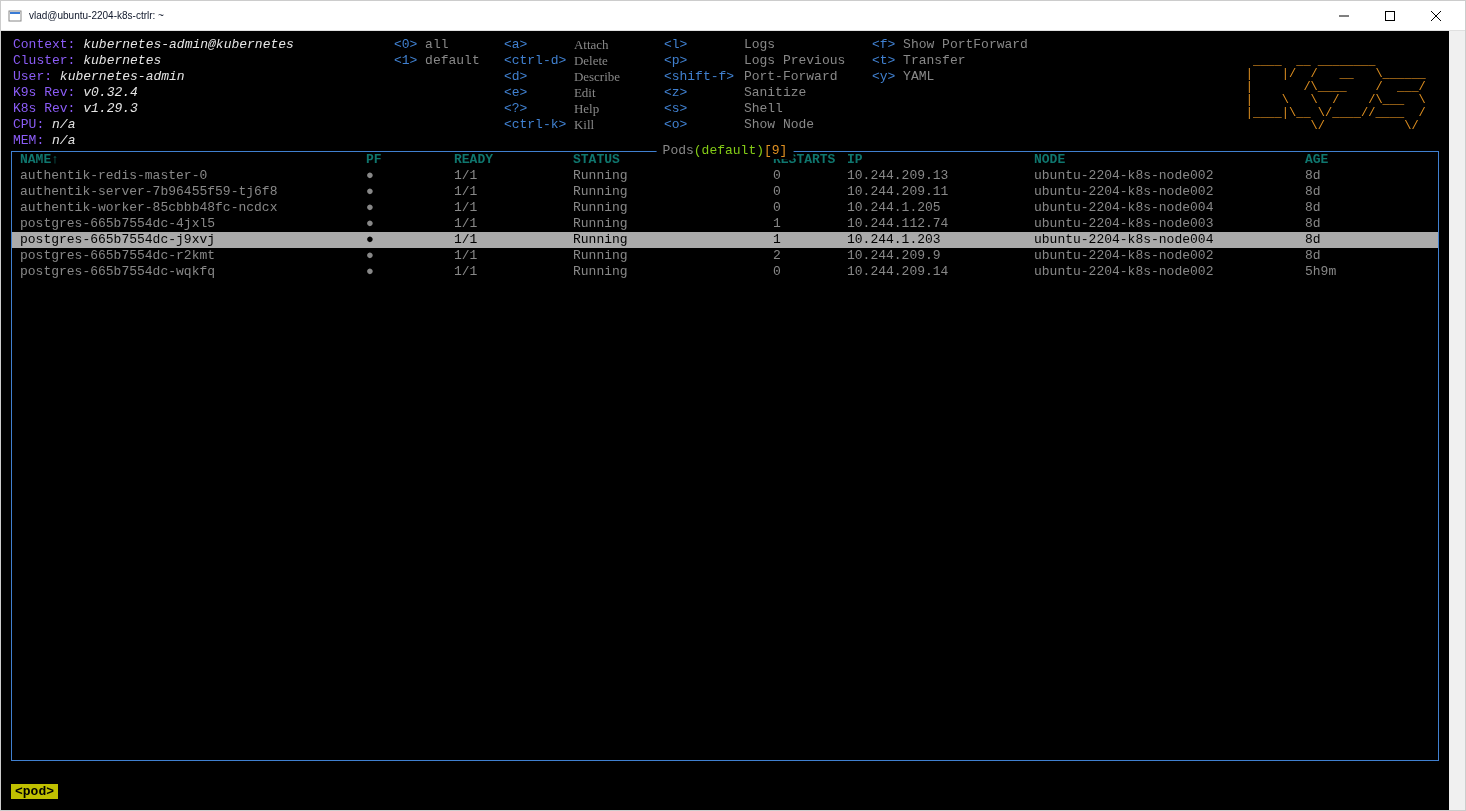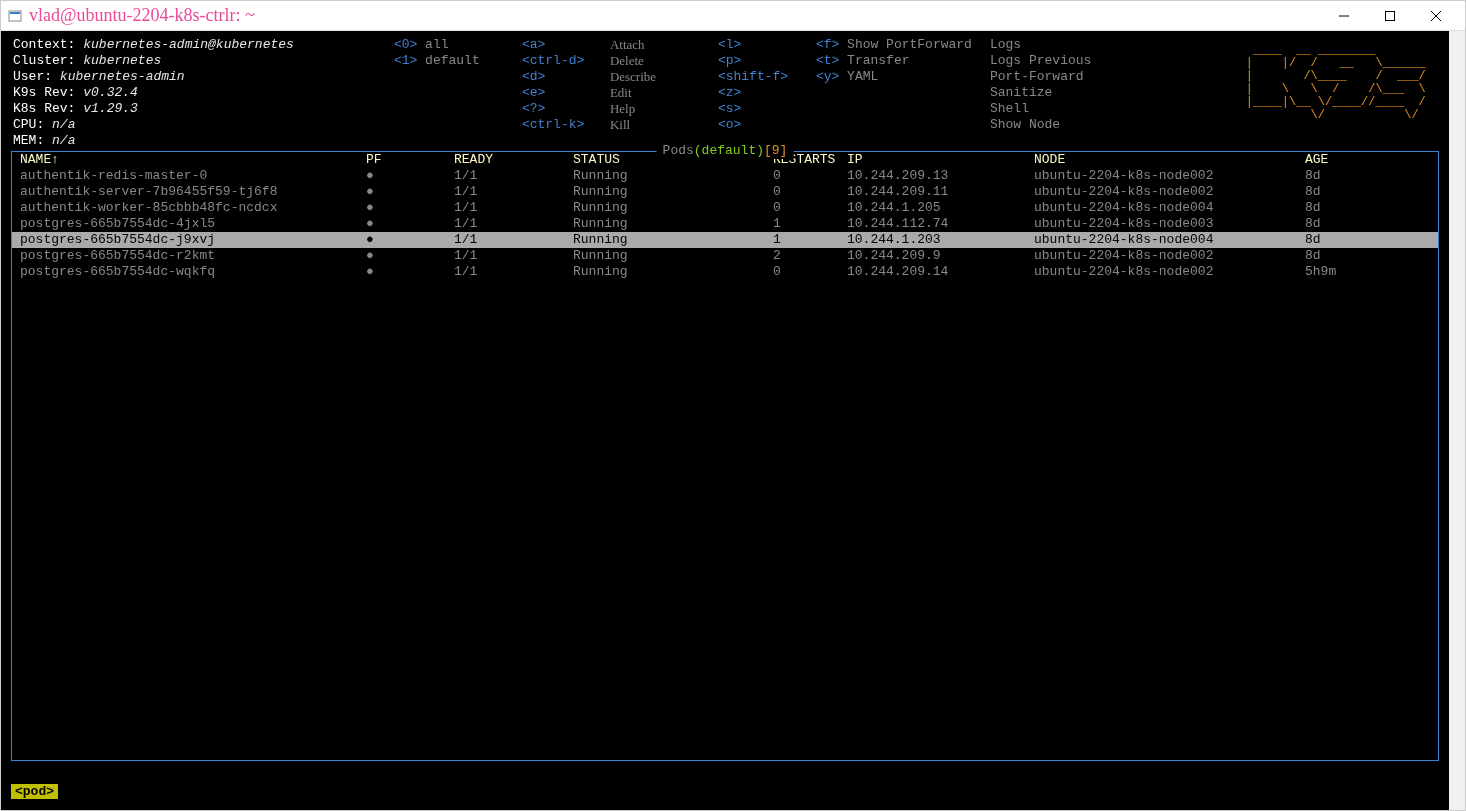--- a/index.html
+++ b/index.html
@@ -29,23 +29,23 @@
 .titlebar-icon {
   width: 16px;
   height: 16px;
   margin-right: 6px;
   display: flex;
   align-items: center;
   justify-content: center;
 }
 .titlebar-title {
   flex: 1;
-  font-family: Liberation Serif, serif;
-  font-size: 18px;
-  color: #ec4899;
+  font-family: Liberation Sans, sans-serif;
+  font-size: 10px;
+  color: #0f172a;
 }
 .titlebar-buttons {
   display: flex;
 }
 .titlebar-btn {
   width: 46px;
   height: 30px;
   display: flex;
   align-items: center;
   justify-content: center;
@@ -81,40 +81,39 @@
   display: flex;
   align-items: flex-start;
   padding: 2px 8px 0 8px;
 }
 .info-block {
   flex-shrink: 0;
 }
 .info-row {
   white-space: nowrap;
 }
-.orange { color: #ffffff; margin-top: 34px; }
+.orange { color: #8b5cf6; margin-top: 34px; }
 .white { color: #e5e5e5; font-style: italic; }
 .cmd-area {
   margin-left: 40px;
   display: flex;
-  gap: 18px;
 }
 .cmd-col {
   display: flex;
   flex-direction: column;
 }
 .cmd-row {
   white-space: nowrap;
 }
 .cmd-key { color: #4080d0; }
 .cmd-val { color: #888; }
 .logo {
   position: absolute;
   right: 12px;
-  top: 9px;
+  top: 20px;
   color: #e09020;
   font-size: 12px;
   line-height: 13px;
   white-space: pre;
   font-family: "Courier New", monospace;
 }
 .table-box {
   position: relative;
   border: 1px solid #4080d0;
   margin: 2px 6px 0 6px;
@@ -137,22 +136,22 @@
   border-collapse: collapse;
 }
 .table th, .table td {
   text-align: left;
   padding: 0 4px;
   white-space: nowrap;
   height: 16px;
   line-height: 16px;
 }
 .table th {
-  color: #fef9c3;
-  font-weight: normal;
+  color: #0f766e;
+  font-weight: bold;
 }
 .table td {
   color: #888;
 }
 .col-name { width: 350px; padding-left: 8px !important; }
 .col-pf { width: 88px; }
 .col-ready { width: 119px; }
 .col-status { width: 200px; }
 .col-restarts { width: 72px; text-align: center; }
 .col-ip { width: 189px; padding-left: 6px !important;}
@@ -242,32 +241,32 @@
               <div class="cmd-row"><span class="cmd-val">Kill</span></div>
             </div>
           <div class="cmd-col" id="cmd-col3" style="width:80px;">
               <div class="cmd-row"><span class="cmd-key">&lt;l&gt; </span><span class="cmd-val"></span></div>
               <div class="cmd-row"><span class="cmd-key">&lt;p&gt; </span><span class="cmd-val"></span></div>
               <div class="cmd-row"><span class="cmd-key">&lt;shift-f&gt; </span><span class="cmd-val"></span></div>
               <div class="cmd-row"><span class="cmd-key">&lt;z&gt; </span><span class="cmd-val"></span></div>
               <div class="cmd-row"><span class="cmd-key">&lt;s&gt; </span><span class="cmd-val"></span></div>
               <div class="cmd-row"><span class="cmd-key">&lt;o&gt; </span><span class="cmd-val"></span></div>
             </div>
-          <div class="cmd-col" id="cmd-col4">
-              <div class="cmd-row"><span class="cmd-key">&lt;f&gt; </span><span class="cmd-val">Show PortForward</span></div>
-              <div class="cmd-row"><span class="cmd-key">&lt;t&gt; </span><span class="cmd-val">Transfer</span></div>
-              <div class="cmd-row"><span class="cmd-key">&lt;y&gt; </span><span class="cmd-val">YAML</span></div>
-            </div>
           <div class="cmd-col" id="cmd-col3b" style="width:128px;">
               <div class="cmd-row"><span class="cmd-val">Logs</span></div>
               <div class="cmd-row"><span class="cmd-val">Logs Previous</span></div>
               <div class="cmd-row"><span class="cmd-val">Port-Forward</span></div>
               <div class="cmd-row"><span class="cmd-val">Sanitize</span></div>
               <div class="cmd-row"><span class="cmd-val">Shell</span></div>
               <div class="cmd-row"><span class="cmd-val">Show Node</span></div>
+            </div>
+          <div class="cmd-col" id="cmd-col4">
+              <div class="cmd-row"><span class="cmd-key">&lt;f&gt; </span><span class="cmd-val">Show PortForward</span></div>
+              <div class="cmd-row"><span class="cmd-key">&lt;t&gt; </span><span class="cmd-val">Transfer</span></div>
+              <div class="cmd-row"><span class="cmd-key">&lt;y&gt; </span><span class="cmd-val">YAML</span></div>
             </div>
         </div>
       </div>
 
       <pre class="logo"> ____  __ ________        
 |    |/  /   __   \______ 
 |       /\____    /  ___/ 
 |    \   \  /    /\___  \ 
 |____|\__ \/____//____  / 
          \/           \/  </pre>

